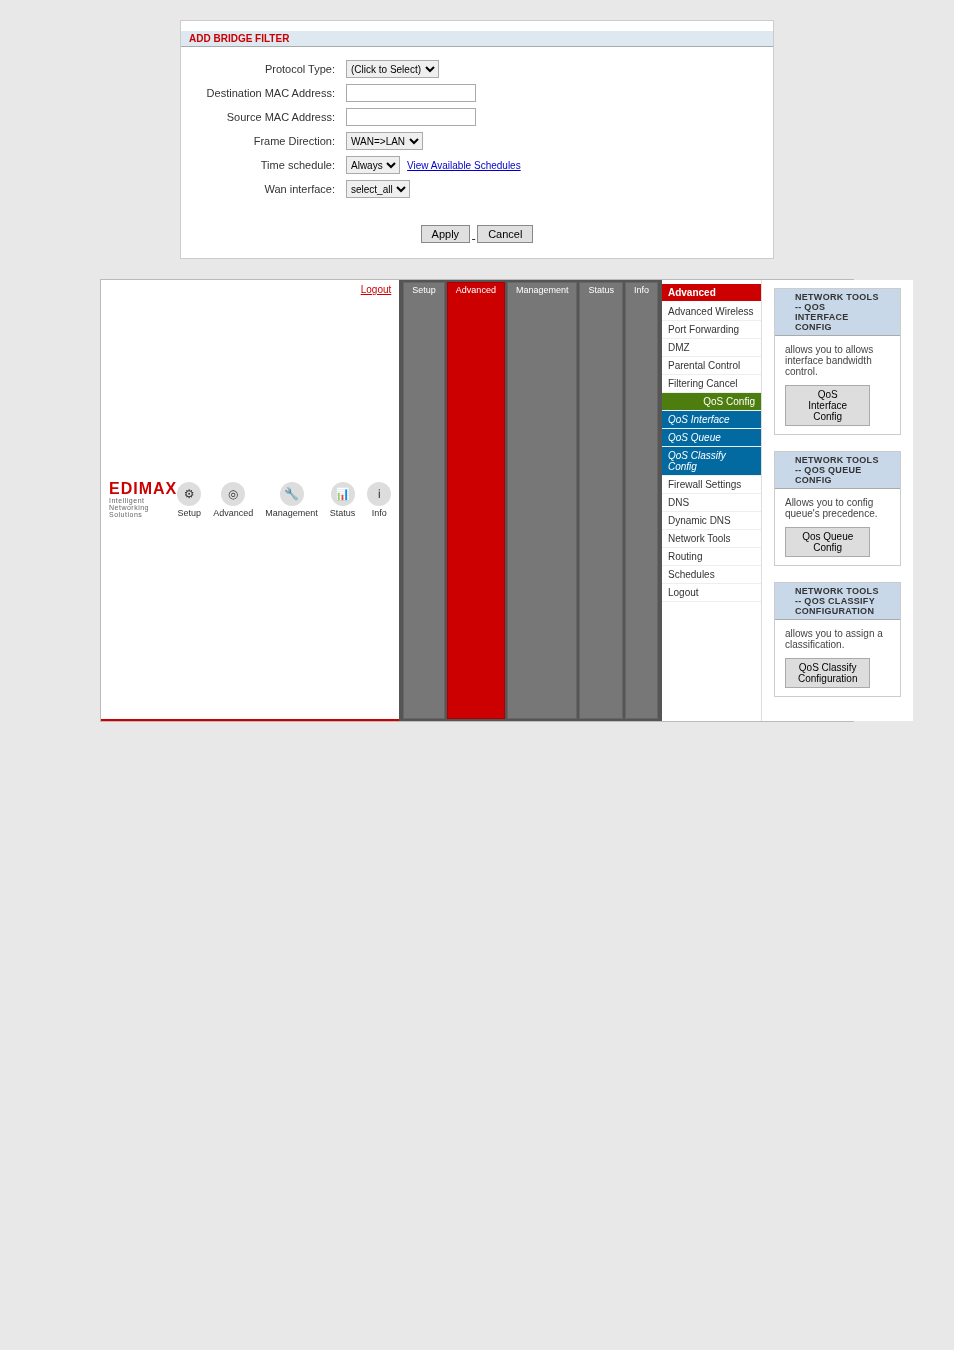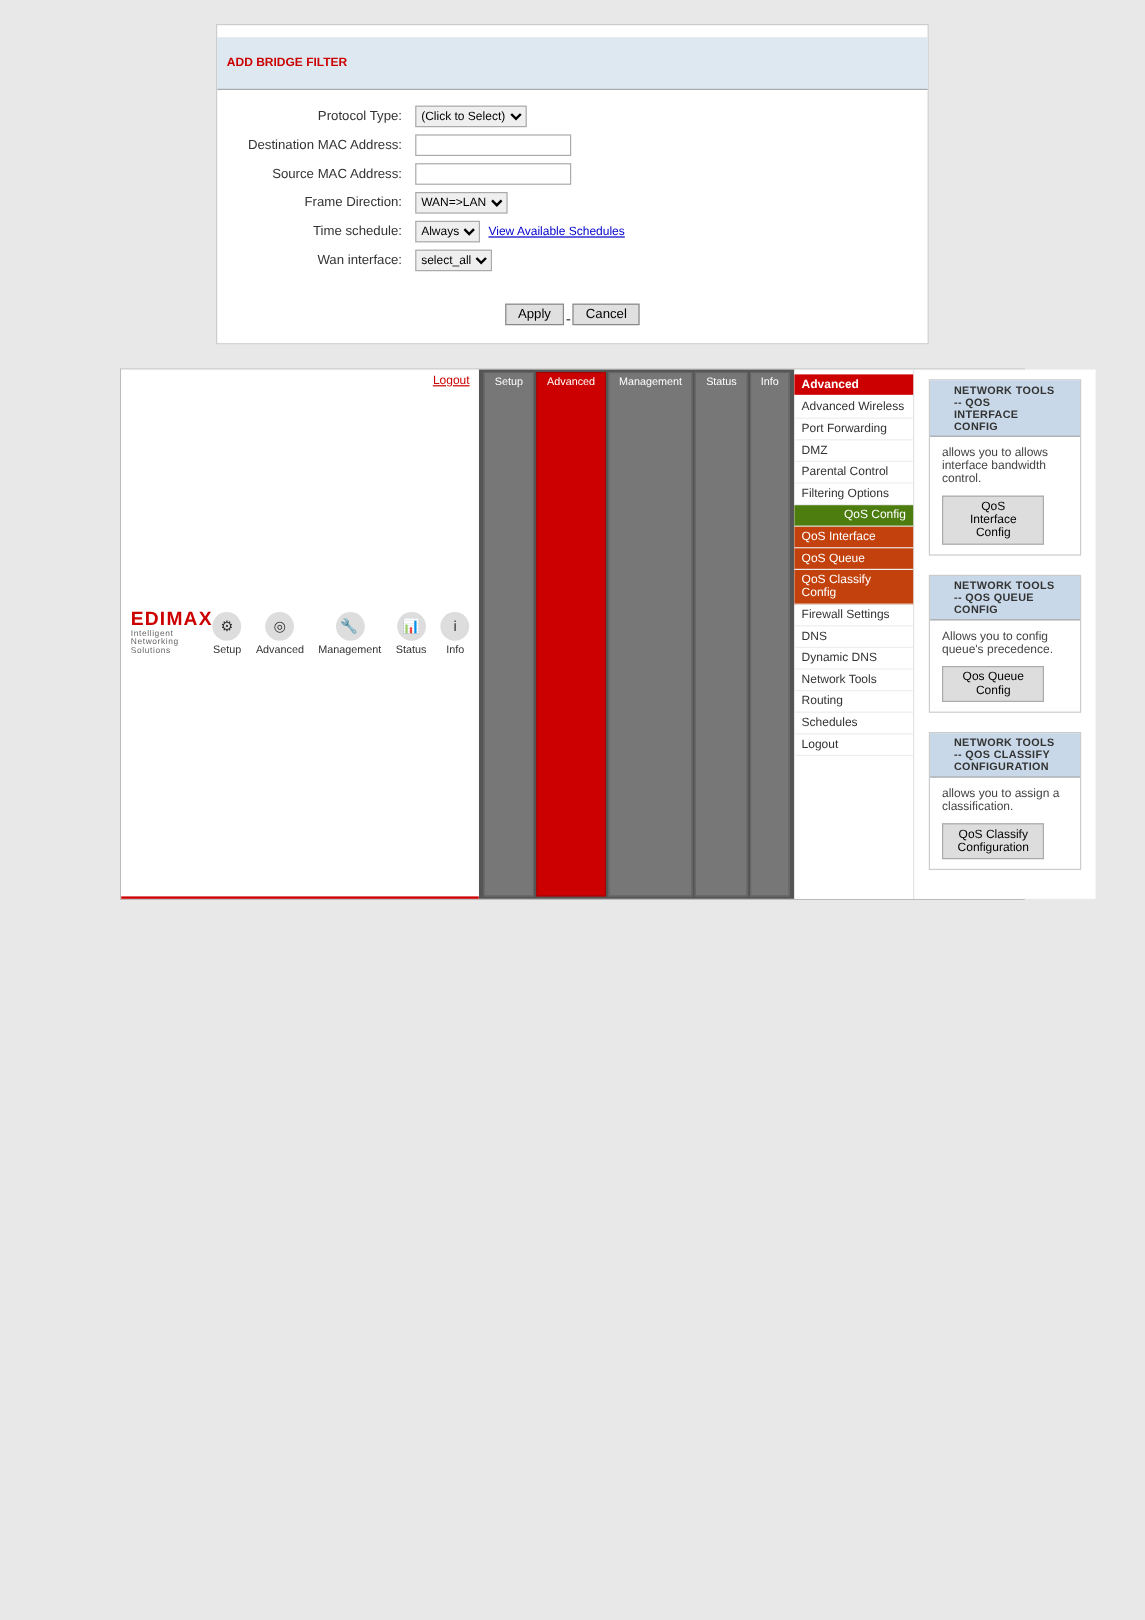--- a/index.html
+++ b/index.html
@@ -13,21 +13,21 @@
 
     
     .top-section {
       background: #fff;
       border: 1px solid #ccc;
       margin: 20px 180px 20px 180px;
       padding: 10px 0 15px 0;
     }
     .top-section .section-header {
       background: #dde8f0;
-      padding: 16px 8px;
+      padding: 2px 8px;
       font-size: 10px;
       font-weight: bold;
       color: #c00;
       border-bottom: 1px solid #aaa;
       margin-bottom: 10px;
     }
     .form-table {
       width: 100%;
       border-collapse: collapse;
     }
@@ -199,22 +199,23 @@
       color: #333;
       cursor: pointer;
       border-bottom: 1px solid #eee;
     }
     .sidebar-item.active {
       background: #4d7c0f;
       color: #fff;
       text-align: right;
     }
     .sidebar-item.highlight {
-      background: #c2410c;
+      background: #0369a1;
       color: #fff;
+      font-style: italic;
     }
 
     
     .content-area {
       flex: 1;
       padding: 8px 12px;
       background: #fff;
     }
 
     .content-block {
@@ -354,21 +355,21 @@
   </div>
 
   <div class="router-body">
 
     <div class="sidebar">
       <div class="sidebar-section-title">Advanced</div>
       <div class="sidebar-item">Advanced Wireless</div>
       <div class="sidebar-item">Port Forwarding</div>
       <div class="sidebar-item">DMZ</div>
       <div class="sidebar-item">Parental Control</div>
-      <div class="sidebar-item">Filtering Options</div>
+      <div class="sidebar-item">Filtering Cancel</div>
       <div class="sidebar-item active">QoS Config</div>
       <div class="sidebar-item highlight">QoS Interface</div>
       <div class="sidebar-item highlight">QoS Queue</div>
       <div class="sidebar-item highlight">QoS Classify Config</div>
       <div class="sidebar-item">Firewall Settings</div>
       <div class="sidebar-item">DNS</div>
       <div class="sidebar-item">Dynamic DNS</div>
       <div class="sidebar-item">Network Tools</div>
       <div class="sidebar-item">Routing</div>
       <div class="sidebar-item">Schedules</div>

